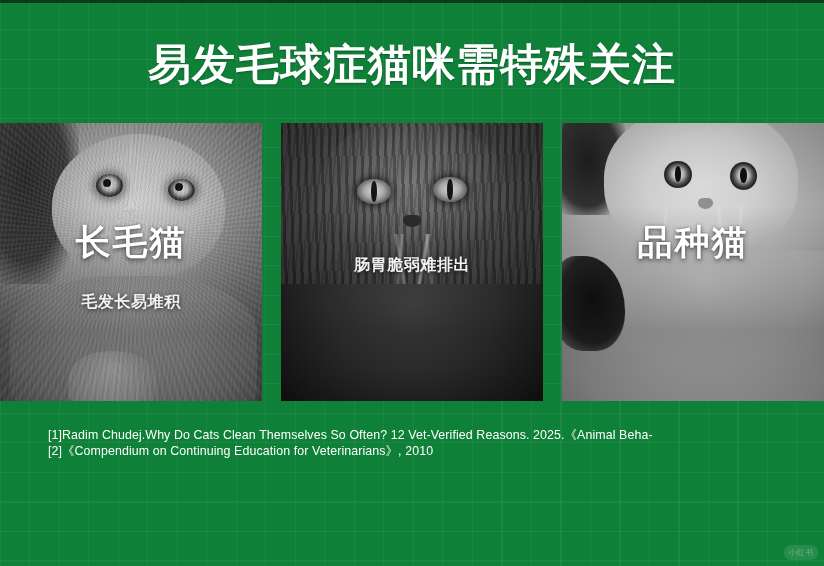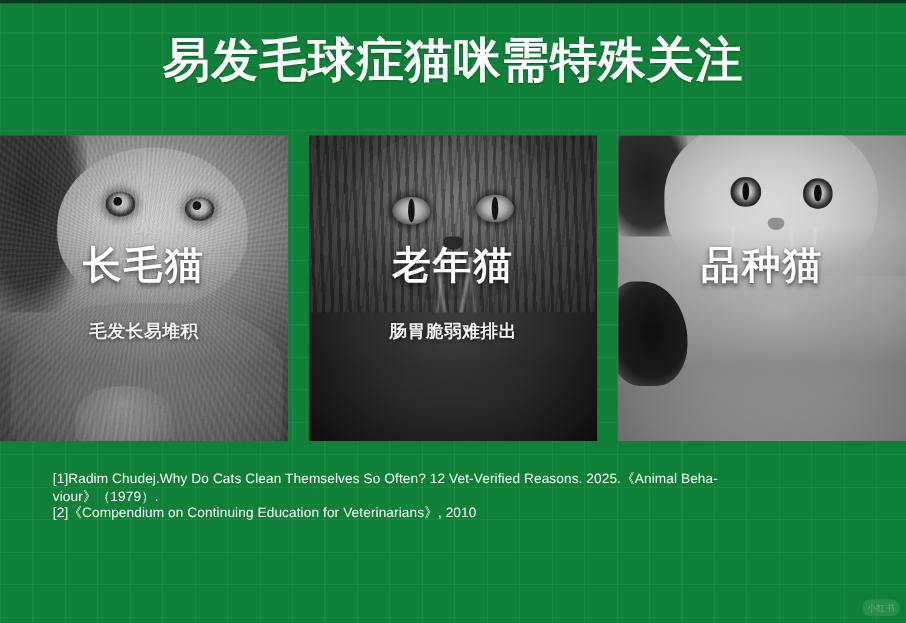--- a/index.html
+++ b/index.html
@@ -15,21 +15,21 @@
       repeating-linear-gradient(to right, rgba(255,255,255,.055) 0 1px, transparent 1px 29.5px),
       repeating-linear-gradient(to bottom, rgba(255,255,255,.055) 0 1px, transparent 1px 29.5px);
   }
   #topstrip{
     position:absolute;left:0;top:0;width:824px;height:3px;
     background:#0a2d18;opacity:.85;
   }
   
   #title-bar{
     position:absolute;left:0;top:34px;width:824px;height:60px;
-    display:flex;justify-content:center;
+    display:flex;align-items:center;justify-content:center;
   }
   #title-text{
     color:#ffffff;font-size:43px;font-weight:bold;
     letter-spacing:1px;line-height:1;
     text-shadow:0 1px 2px rgba(0,0,0,.30);
     white-space:nowrap;
   }
   
   #panels{
     position:absolute;left:0;top:123px;width:824px;height:278px;
@@ -186,21 +186,20 @@
         <div class="head"></div>
         <div class="stripes"></div>
         <div class="eye l"></div>
         <div class="eye r"></div>
         <div class="nose"></div>
         <div class="whisk"></div>
         <div class="chest"></div>
       </div>
       <div class="shade"></div>
       <div class="panel-text">
-        <div class="panel-heading">老年猫</div>
         <div class="panel-sub">肠胃脆弱难排出</div>
       </div>
     </div>
 
     <div class="panel p3">
       <div class="photo">
         <div class="darkbg"></div>
         <div class="head"></div>
         <div class="eye l"></div>
         <div class="eye r"></div>
@@ -212,19 +211,18 @@
       <div class="shade"></div>
       <div class="panel-text">
         <div class="panel-heading">品种猫</div>
       </div>
     </div>
 
   </div>
 
   <div id="footnote">
     <div>[1]Radim Chudej.Why Do Cats Clean Themselves So Often? 12 Vet-Verified Reasons. 2025.《Animal Beha-</div>
-    <div>viour》（1979）.</div>
     <div>[2]《Compendium on Continuing Education for Veterinarians》, 2010</div>
   </div>
 
   <div id="badge">小红书</div>
 
 </div>
 
 </body></html>

